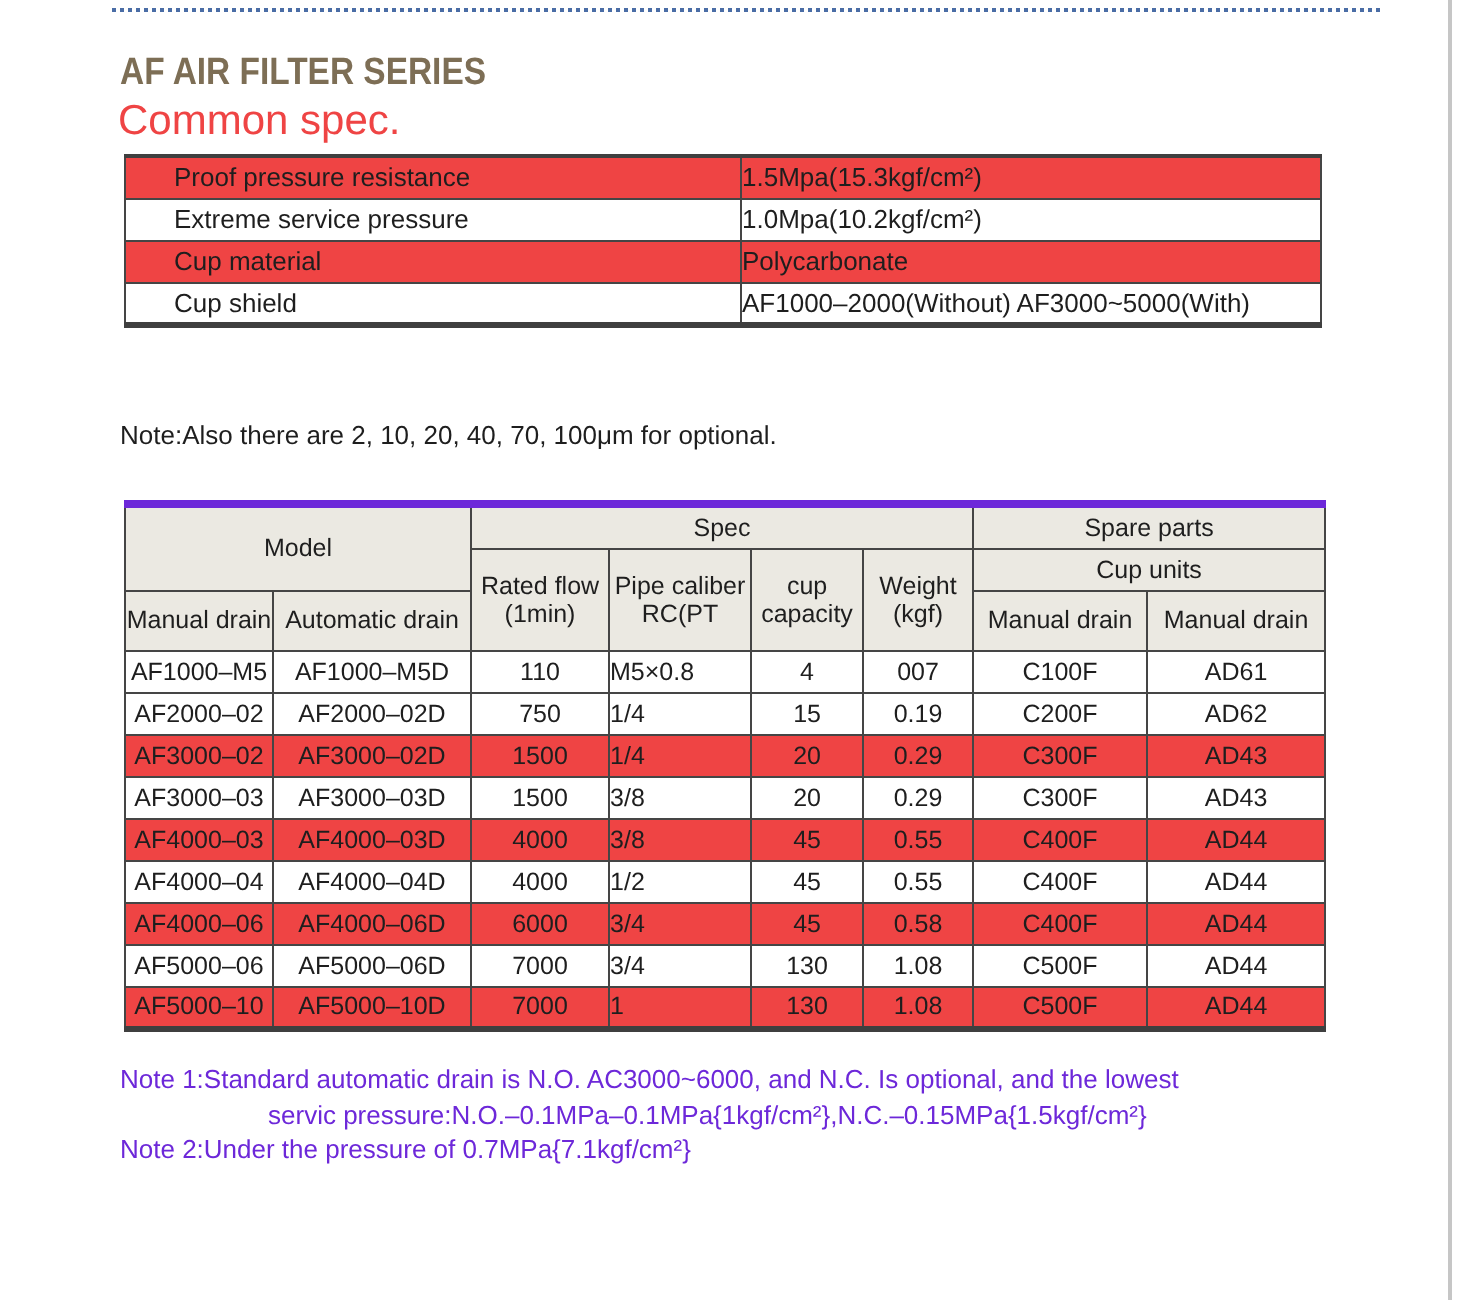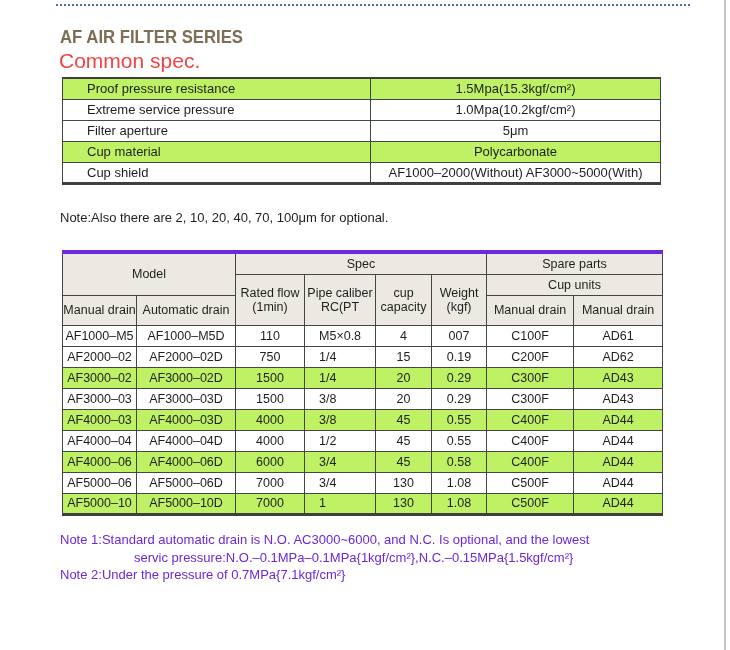--- a/index.html
+++ b/index.html
@@ -24,34 +24,34 @@
     font-size: 19px; font-weight: bold; color: #7d6e55;
     letter-spacing: 0px; transform: scaleX(0.88); transform-origin: left center;
     white-space: nowrap;
   }
   .subtitle {
     position: absolute; left: 59px; top: 49px;
     font-size: 21px; color: #ef4444;
   }
   table { border-collapse: collapse; table-layout: fixed; }
   td { overflow: hidden; }
-  .shade { background: #bef264; }
+  .shade { background: #ef4444; }
 
   
   .t1 {
     position: absolute; left: 62px; top: 77px; width: 598px;
     border-top: 2px solid #3f3f3f;
     border-bottom: 3px solid #3f3f3f;
   }
   .t1 td {
     border: 1px solid #454545;
     height: 21px; font-size: 13px; vertical-align: middle;
   }
   .t1 td.lbl { width: 308px; padding-left: 24px; text-align: left; }
-  .t1 td.val { width: 290px; text-align: center; }
+  .t1 td.val { width: 290px; text-align: left; }
 
   .note-common {
     position: absolute; left: 60px; top: 210px;
     font-size: 13px; color: #1e1e1e;
   }
 
   
   .t2 {
     position: absolute; left: 62px; top: 250px; width: 600px;
     border-top: 4px solid #6d28d9;
@@ -60,21 +60,21 @@
   .t2 td {
     border: 1px solid #454545;
     font-size: 12.5px; text-align: center; vertical-align: middle;
     line-height: 14px;
   }
   .t2 td.hd { background: #ebe9e2; font-size: 12.5px; }
   .t2 tr.hr1 td { height: 22px; }
   .t2 tr.hr2 td { height: 21px; }
   .t2 tr.hr3 td { height: 30px; }
   .t2 tbody tr td { height: 21px; }
-  .t2 td.left { text-align: left; padding-left: 14px; }
+  .t2 td.left { text-align: left; padding-left: 0; }
 
   .footnotes {
     position: absolute; left: 60px; top: 531px;
     font-size: 13px; line-height: 17.5px; color: #6d28d9;
   }
   .footnotes .indent { padding-left: 58px; text-align: center; }
 </style>
 </head>
 <body>
 
@@ -86,24 +86,20 @@
 
 <table class="t1">
   <tbody>
       <tr class="shade">
         <td class="lbl">Proof pressure resistance</td>
         <td class="val">1.5Mpa(15.3kgf/cm²)</td>
       </tr>
       <tr>
         <td class="lbl">Extreme service pressure</td>
         <td class="val">1.0Mpa(10.2kgf/cm²)</td>
-      </tr>
-      <tr>
-        <td class="lbl">Filter aperture</td>
-        <td class="val">5μm</td>
       </tr>
       <tr class="shade">
         <td class="lbl">Cup material</td>
         <td class="val">Polycarbonate</td>
       </tr>
       <tr>
         <td class="lbl">Cup shield</td>
         <td class="val">AF1000–2000(Without) AF3000~5000(With)</td>
       </tr>
     </tbody>

